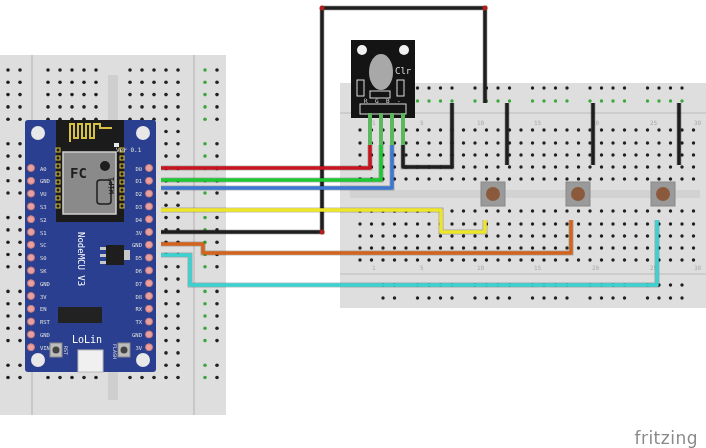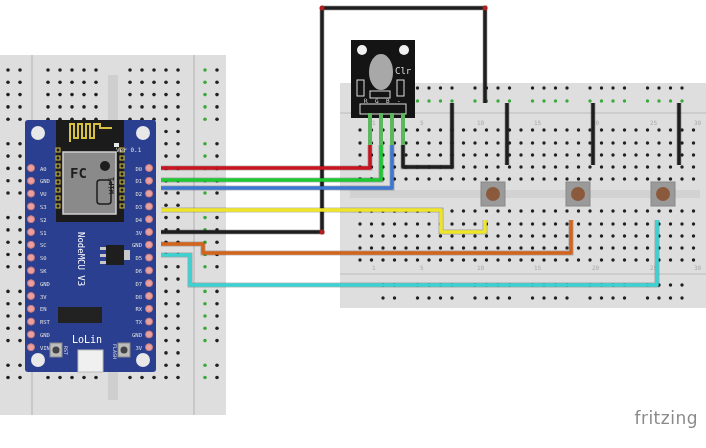--- a/index.html
+++ b/index.html
@@ -1,18 +1,18 @@
 <!DOCTYPE html>
 <html><head>
 <meta charset="utf-8">
 <style>
   html,body{margin:0;padding:0;background:#ffffff;}
   body{width:706px;height:448px;position:relative;overflow:hidden;font-family:"DejaVu Sans",sans-serif;}
   #stage{position:absolute;left:0;top:0;width:706px;height:448px;}
-  .brand{position:absolute;right:8px;bottom:20px;font-family:"DejaVu Sans",sans-serif;font-size:17px;color:#8a8a8a;letter-spacing:0.5px;}
+  .brand{position:absolute;right:8px;bottom:0;font-family:"DejaVu Sans",sans-serif;font-size:17px;color:#8a8a8a;letter-spacing:0.5px;}
   svg text{font-family:"DejaVu Sans Mono",monospace;}
 </style>
 </head>
 <body>
 
 <div id="stage">
 <svg id="svg" width="706" height="448" viewBox="0 0 706 448" xmlns="http://www.w3.org/2000/svg">
 
   <g>
     <rect x="0" y="55" width="226" height="360" fill="#dedede"></rect>

